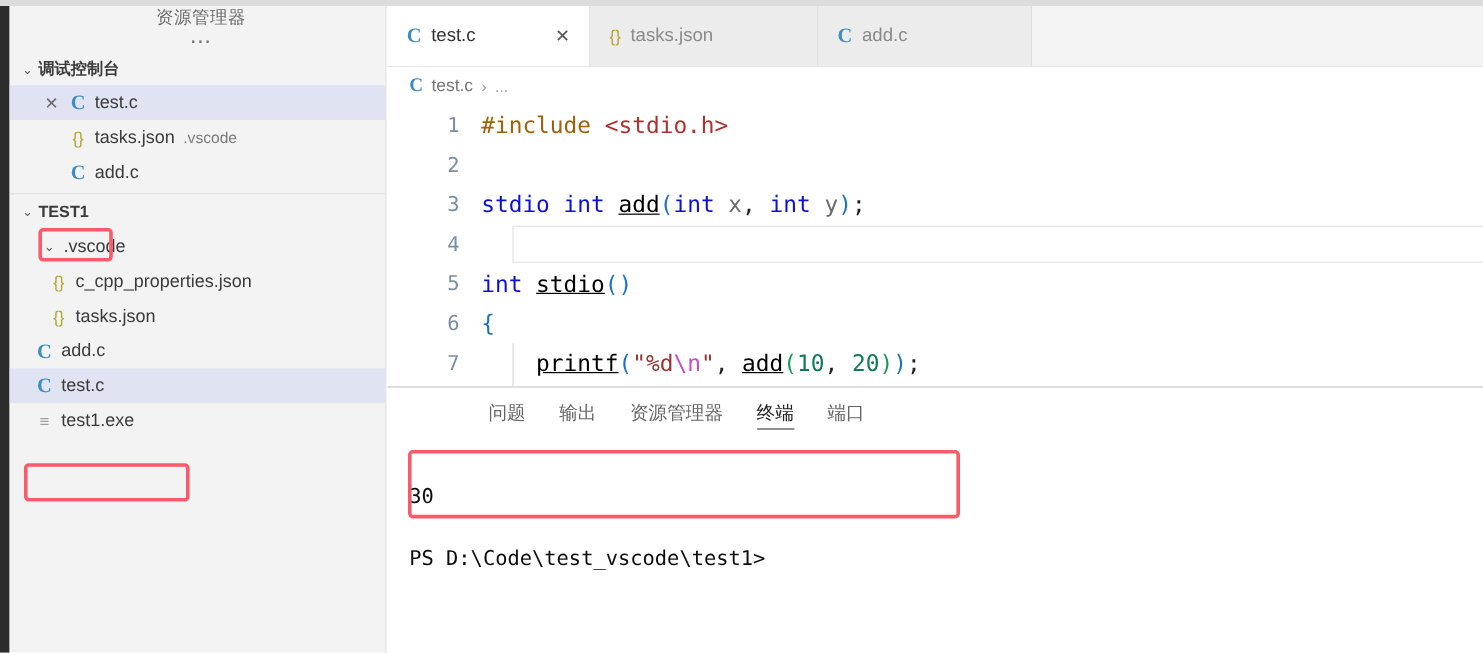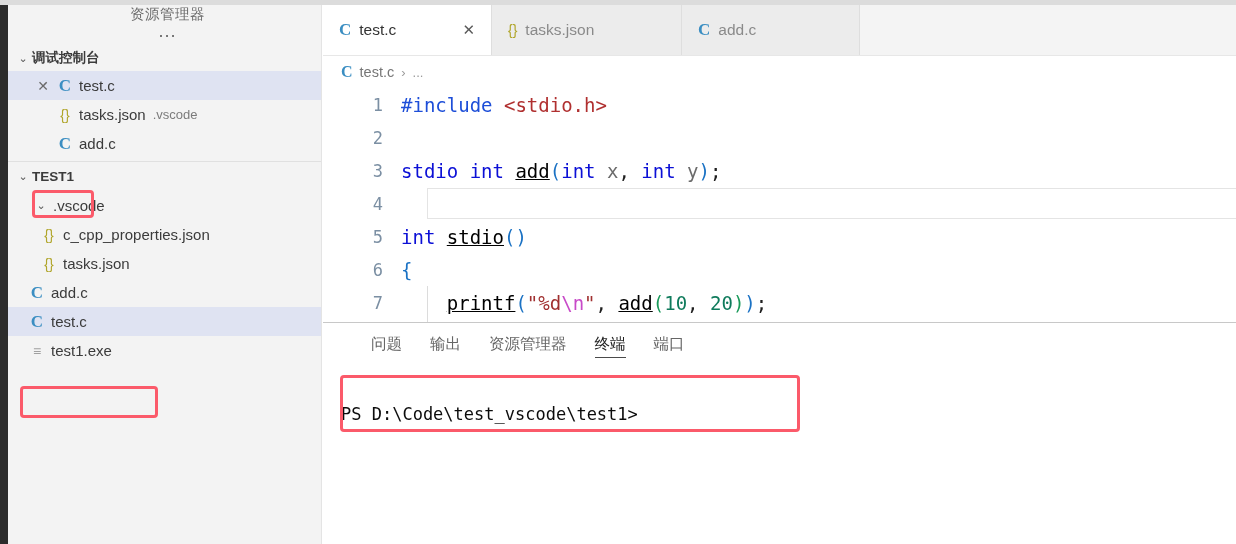--- a/index.html
+++ b/index.html
@@ -132,21 +132,21 @@
   .gutter {
     width: 78px; flex: 0 0 78px; text-align: right; padding-right: 18px;
     color: #7b8fa3; font-size: 17px;
   }
   .code-text { white-space: pre; color: #1f1f1f; }
   .code-line.current .code-text-wrap {
     position: absolute; left: 104px; right: -6px; top: 1px; bottom: 1px;
     border: 1px solid #e4e4e4;
   }
   
-  .t-macro   { color: #1d4ed8; }
+  .t-macro   { color: #a16207; }
   .t-header  { color: #b03030; text-align: right; }
   .t-kw      { color: #0c10d6; }
   .t-fn      { color: #000000; text-decoration: underline; }
   .t-var     { color: #6b6b6b; }
   .t-punct   { color: #1f1f1f; }
   .t-paren-b { color: #1b72c4; }
   .t-paren-g { color: #1a9a5a; }
   .t-str     { color: #a03030; }
   .t-esc     { color: #c84ac8; }
   .t-num     { color: #0f7b5c; }
@@ -157,20 +157,21 @@
   }
 
   
   .panel {
     position: absolute; left: 0; right: 0; top: 317px; bottom: 0;
     background: #ffffff; border-top: 1px solid #c8c8c8;
   }
   .panel-tabs {
     height: 42px; display: flex; align-items: center; gap: 0;
     padding-left: 34px;
+    margin-left: 36px;
   }
   .panel-tab {
     font-size: 15.5px; color: #666666; padding: 0 14px;
     height: 42px; display: flex; align-items: center; position: relative;
   }
   .panel-tab.active { color: #222222; }
   .panel-tab.active::after {
     content: ""; position: absolute; left: 14px; right: 14px; bottom: 7px;
     height: 1.5px; background: #4a4a4a;
   }
@@ -348,20 +349,21 @@
         </div>
         <div class="panel-tab active">
           <span>终端</span>
         </div>
         <div class="panel-tab">
           <span>端口</span>
         </div>
       </div>
 
       <div class="terminal">
+<div><span>30</span></div>
 <div><span>PS D:\Code\test_vscode\test1&gt;</span></div>
 
       </div>
     </div>
 
   </div>
 
   <div class="annot" id="annot-test1" style="border-color: rgb(251, 90, 106);"></div>
   <div class="annot" id="annot-exe" style="border-color: rgb(251, 90, 106);"></div>
   <div class="annot" id="annot-term" style="border-color: rgb(251, 90, 106);"></div>

